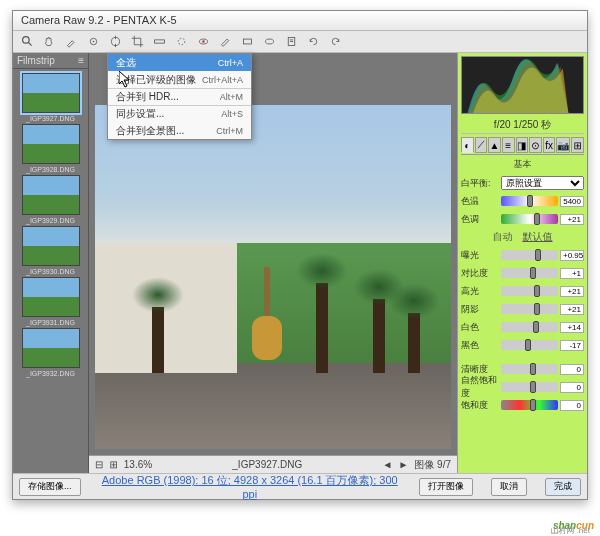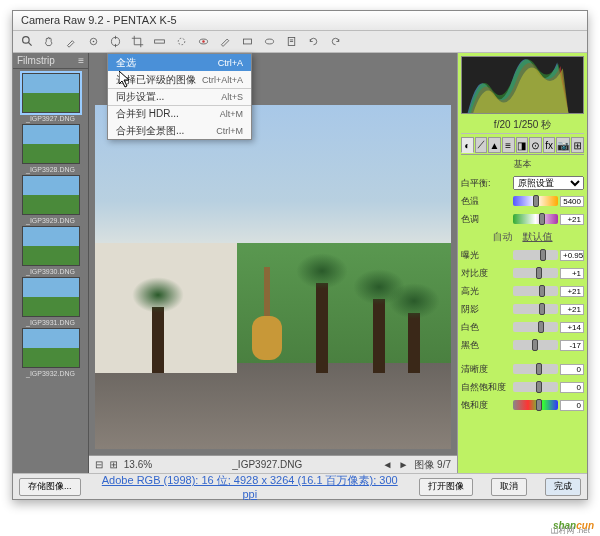--- a/index.html
+++ b/index.html
@@ -29,21 +29,21 @@
 .canvas-bottom{height:18px;background:#e8e8e8;border-top:1px solid #999;display:flex;align-items:center;padding:0 6px;font-size:9px;color:#444;gap:6px}
 .panel{width:130px;background:#bef264;border-left:1px solid #999;display:flex;flex-direction:column;padding:3px;overflow:hidden}
 .histo{height:58px;background:#222;border:1px solid #888;position:relative;margin-bottom:2px}
 .histo-curve{position:absolute;bottom:0;left:0;right:0;height:100%}
 .exif{text-align:center;font-size:8px;color:#333;line-height:1.3;border-bottom:1px solid #bbb;padding:2px 0}
 .tabs{height:18px;display:flex;gap:1px;border-bottom:1px solid #999;margin-top:3px}
 .tab{width:14px;height:16px;background:#d0d0d0;border:1px solid #999;display:flex;align-items:center;justify-content:center}
 .tab.active{background:#e8e8e8;border-bottom-color:#e8e8e8}
 .panel-title{text-align:center;font-size:9px;padding:3px;color:#444}
 .row{display:flex;align-items:center;height:16px;margin:1px 0}
-.row-lbl{width:52px;font-size:9px;color:#333}
+.row-lbl{width:40px;font-size:9px;color:#333}
 .slider{flex:1;height:10px;position:relative;background:linear-gradient(90deg,#55f,#fff,#fa0);border-radius:2px}
 .slider.plain{background:#ccc}
 .slider-knob{position:absolute;top:-1px;width:6px;height:12px;background:#888;border:1px solid #444;border-radius:2px}
 .row-val{width:24px;font-size:8px;text-align:right;border:1px solid #aaa;background:#fff;padding:0 2px;margin-left:2px}
 .sub-tabs{display:flex;justify-content:center;gap:10px;margin:2px 0 2px;font-size:9px;color:#555}
 .sub-tabs .active{text-decoration:underline}
 .bottombar{height:26px;background:#e8e8e8;border-top:1px solid #bbb;display:flex;align-items:center;padding:0 6px;gap:18px}
 .btn{height:18px;padding:0 8px;background:#f0f0f0;border:1px solid #999;border-radius:2px;font-size:9px;display:flex;align-items:center;cursor:pointer}
 .link{color:#36c;text-decoration:underline;font-size:11px}
 .menu{position:absolute;left:94px;top:42px;width:145px;background:#f8f8f8;border:1px solid #888;box-shadow:2px 2px 6px rgba(0,0,0,.3);z-index:10}
@@ -332,26 +332,26 @@
   <div class="menu">
     <div class="menu-item hl">
         <span>全选</span>
         <span class="kb">Ctrl+A</span>
       </div>
     <div class="menu-item">
         <span>选择已评级的图像</span>
         <span class="kb">Ctrl+Alt+A</span>
       </div>
     <div class="menu-item sep">
+        <span>合并到 HDR...</span>
+        <span class="kb">Alt+M</span>
+      </div>
+    <div class="menu-item sep">
         <span>同步设置...</span>
         <span class="kb">Alt+S</span>
-      </div>
-    <div class="menu-item sep">
-        <span>合并到 HDR...</span>
-        <span class="kb">Alt+M</span>
       </div>
     <div class="menu-item">
         <span>合并到全景图...</span>
         <span class="kb">Ctrl+M</span>
       </div>
   </div>
   <svg class="cursor" width="14" height="18">
       <path d="M0 0 L0 13 L3 10 L6 16 L8 15 L5 9 L10 9 Z" fill="#fff" stroke="#000"></path>
     </svg>
 </div>

